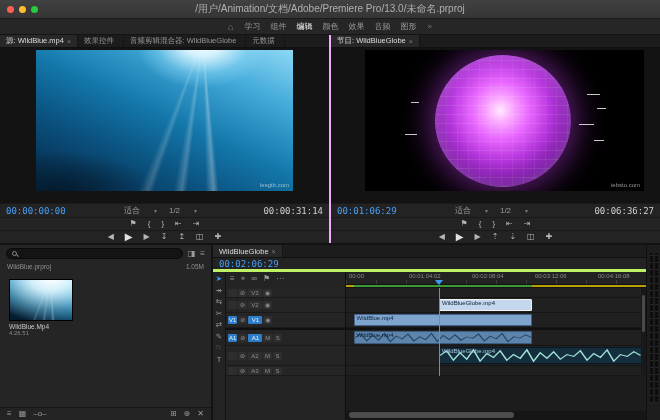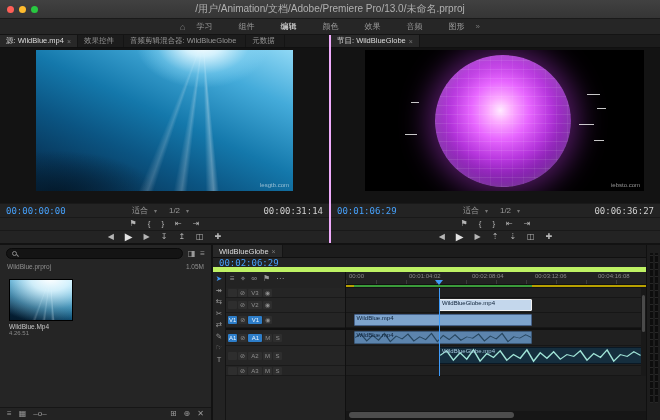--- a/index.html
+++ b/index.html
@@ -45,21 +45,21 @@
   .hud i:nth-child(2){right:38px;top:58px;width:9px}
   .hud i:nth-child(3){right:50px;top:74px;width:15px}
   .hud i:nth-child(4){right:40px;top:90px;width:10px}
   .hud i:nth-child(5){left:46px;top:52px;width:8px}
   .hud i:nth-child(6){left:40px;top:84px;width:12px}
   .wm{position:absolute;right:4px;bottom:3px;font-size:6px;color:rgba(255,255,255,.55)}
   .tcrow{height:14px;display:flex;align-items:center;background:#232323;border-top:1px solid #191919;padding:0 6px;font-size:8px;color:#9a9a9a;flex:none}
   .tc{font-family:"DejaVu Sans Mono","Liberation Mono",monospace;font-size:9px}
   .blue{color:#46a0fa}
   .mid{display:flex;gap:12px;margin:0 auto;align-items:center}
-  .dd{display:inline-flex;gap:6px;align-items:center;color:#9a9a9a}
+  .dd{display:inline-flex;gap:14px;align-items:center;color:#9a9a9a}
   .dd i{font-style:normal}
   .caret{font-size:6px;color:#777;font-weight:normal}
   .dur{margin-left:8px;color:#cfcfcf}
   .trow{height:13px;display:flex;align-items:center;justify-content:center;gap:11px;background:#232323;border-top:1px solid #191919;flex:none}
   .ticn{font-size:8px;color:#b5b5b5;line-height:1}
   .ticn.big{font-size:10px;color:#e2e2e2}
   
   .lower{flex:1;display:flex;min-height:0}
   
   .project{width:213px;display:flex;flex-direction:column;background:#252525;border-right:2px solid #121212;flex:none}
@@ -70,21 +70,21 @@
   .pico{font-size:8px;color:#9a9a9a;line-height:1}
   .grow{flex:1}
   .metarow{display:flex;justify-content:space-between;padding:1px 7px 2px;font-size:6.5px;color:#8f8f8f}
   .bin{flex:1;padding:7px 9px;overflow:hidden}
   .thumb{width:64px;height:42px;border:1px solid #000}
   .tname{font-size:6.5px;color:#c8c8c8;margin-top:2px}
   .tdur{font-size:6px;color:#8a8a8a}
   .pbar{height:13px;display:flex;align-items:center;gap:7px;padding:0 7px;background:#232323;border-top:1px solid #161616;flex:none}
   
   .tlp{flex:1;display:flex;flex-direction:column;background:#232323;min-width:0}
-  .tlheader{height:14px;display:flex;align-items:center;padding-left:6px;background:#232323;border-bottom:5px solid #bef264;flex:none}
+  .tlheader{height:14px;display:flex;align-items:center;padding-left:6px;background:#232323;border-bottom:3px solid #bef264;flex:none}
   .tlbody{flex:1;display:flex;min-height:0}
   .tools{width:13px;display:flex;flex-direction:column;align-items:center;padding-top:3px;gap:4px;background:#232323;border-right:1px solid #141414;flex:none}
   .tool{font-size:7.5px;color:#9a9a9a;line-height:1}
   .tool.active{color:#3f9bfa}
   .tlmain{flex:1;display:flex;flex-direction:column;min-width:0}
   .row2{display:flex;height:13px;flex:none}
   .tbicons{width:120px;display:flex;gap:6px;align-items:center;padding-left:4px;border-right:1px solid #101010;background:#232323;flex:none}
   .ruler{flex:1;position:relative;background:#222222;border-bottom:1px solid #111;
     background-image:repeating-linear-gradient(90deg,#3c3c3c 0 1px,rgba(0,0,0,0) 1px 30px);
     background-size:auto 4px;background-position:bottom;background-repeat:repeat-x}
@@ -138,21 +138,21 @@
     <div class="traffic">
       <span class="dot red"></span>
       <span class="dot yel"></span>
       <span class="dot grn"></span>
     </div>
     <div class="wtitle">/用户/Animation/文档/Adobe/Premiere Pro/13.0/未命名.prproj</div>
   </div>
 
   <div class="wsbar">
     <span class="home">⌂</span>
-    <div class="wstabs" style="display:flex;gap:26px">
+    <div class="wstabs" style="display:flex;gap:10px">
 
     <span class="wstab">学习</span>
         <span class="wstab">组件</span>
         <span class="wstab active">编辑</span>
         <span class="wstab">颜色</span>
         <span class="wstab">效果</span>
         <span class="wstab">音频</span>
         <span class="wstab">图形</span>
       </div>
     <span class="wsmore">»</span>

